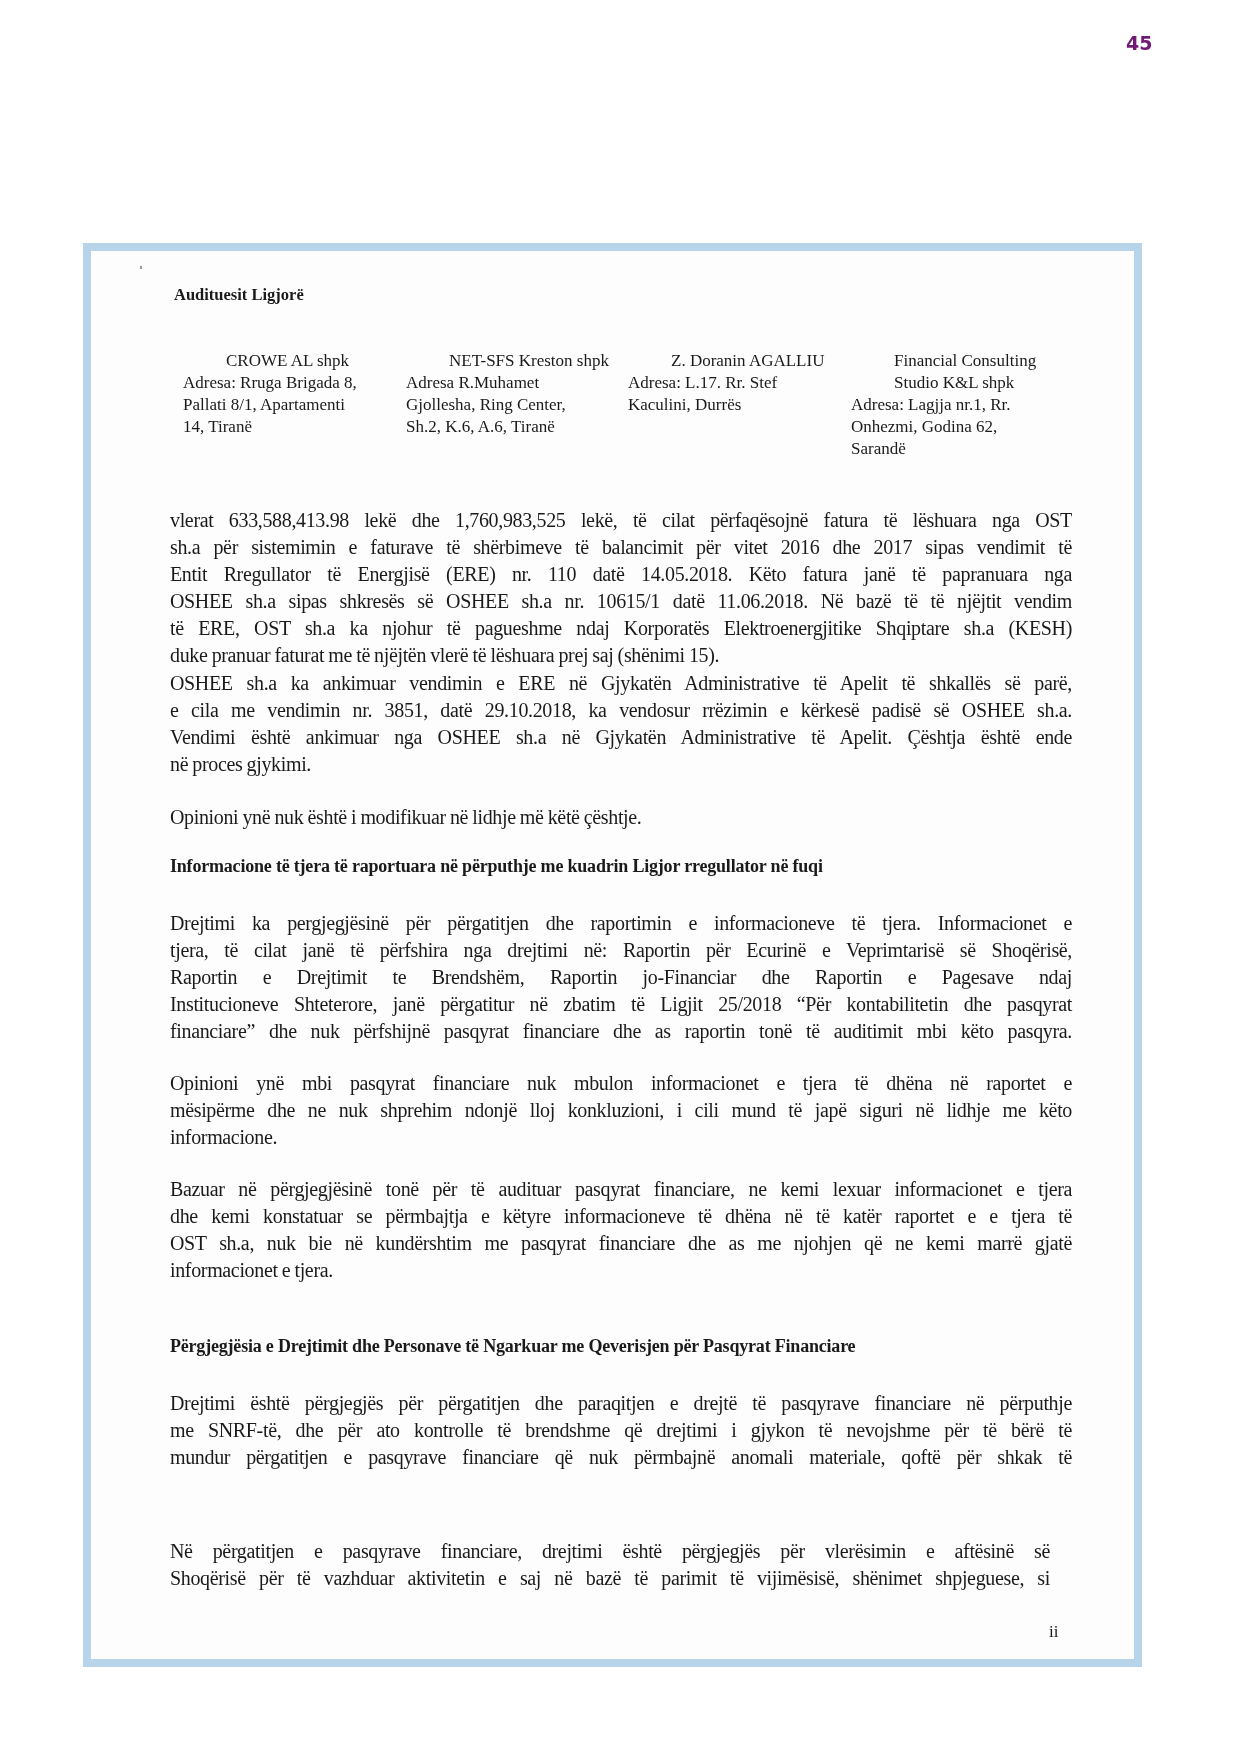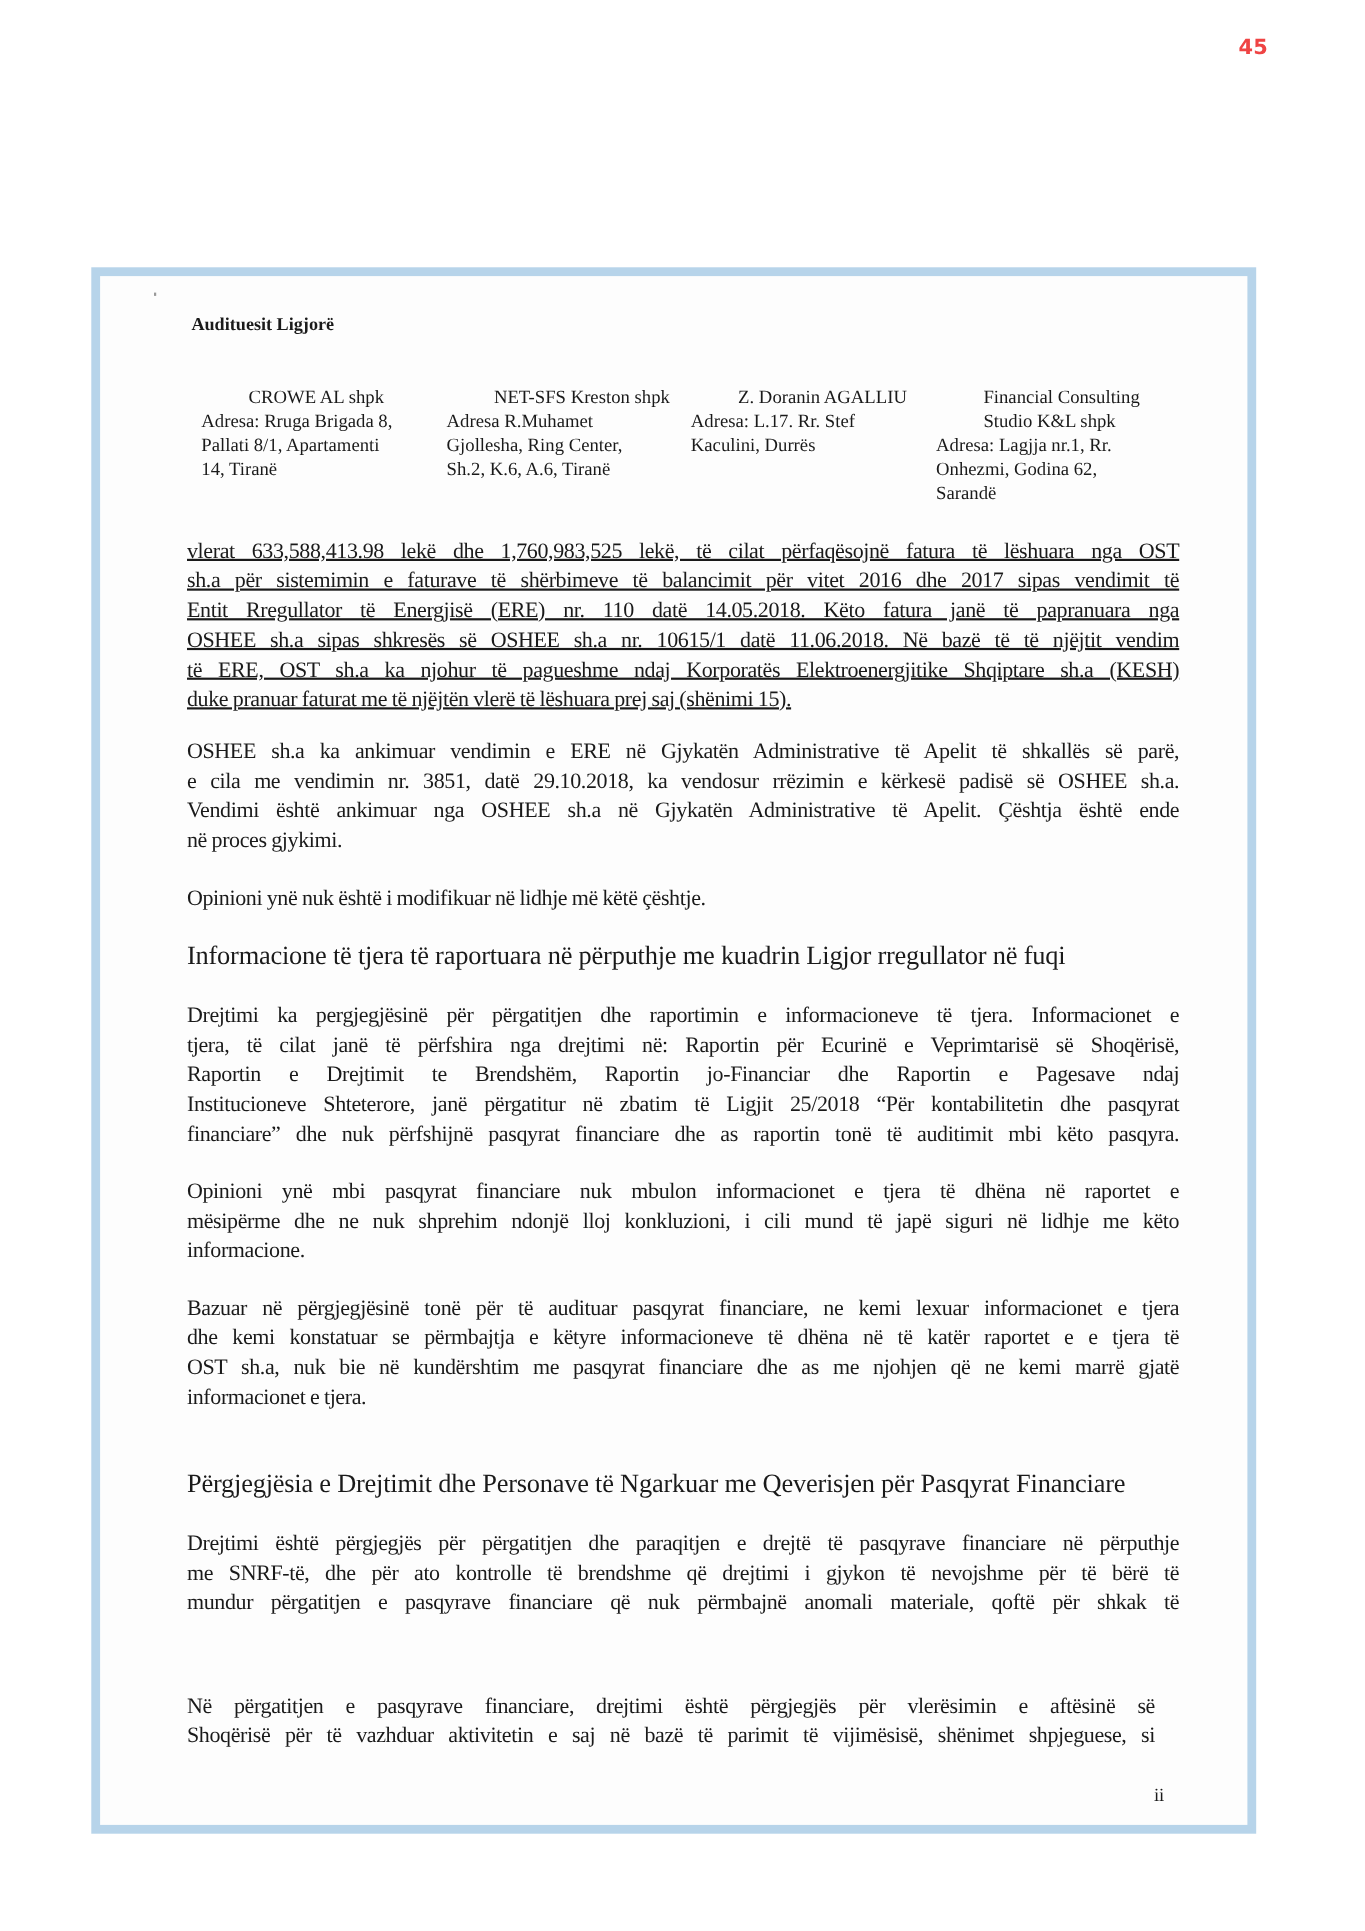--- a/index.html
+++ b/index.html
@@ -1,28 +1,28 @@
 <!DOCTYPE html>
 <html><head>
 <meta charset="utf-8">
 <style>
   html, body { margin:0; padding:0; }
   body { width:1241px; height:1755px; background:#ffffff; position:relative; overflow:hidden; }
-  .page-number { position:absolute; left:1126px; top:32px; font-family:"DejaVu Sans", sans-serif; font-weight:bold; font-size:19px; color:#ef4444; }
+  .page-number { position:absolute; left:1126px; top:32px; font-family:"DejaVu Sans", sans-serif; font-weight:bold; font-size:19px; color:#701a75; }
   .frame { position:absolute; left:83px; top:243px; width:1043px; height:1408px; border:8px solid #b7d4ea; background:#fdfdfd; }
   .scan-dot { position:absolute; left:140px; top:266px; width:2px; height:3px; background:#999; }
   .serif { font-family:"Liberation Serif", serif; color:#1a1a1a; }
   .auditors-title { position:absolute; left:174px; top:285px; font-size:16.5px; font-weight:bold;text-align:right; }
   .auditor { position:absolute; top:350px; font-size:17px; line-height:22px; width:215px; }
   .auditor .name { font-weight:normal;margin-left:43px; }
   .auditor .addr-line { display:block; }
   .block { position:absolute; left:170px; width:902px; font-size:20px; line-height:27px; text-align:justify; letter-spacing:-0.35px; word-spacing:-0.5px; }
   .block .ln { display:block; white-space:nowrap; text-align-last:justify; }
   .block .ln.last { text-align-last:left; }
-  .heading { position:absolute; left:170px; font-size:24px; font-weight:normal; white-space:nowrap; letter-spacing:-0.2px; }
+  .heading { position:absolute; left:170px; font-size:18px; font-weight:bold; white-space:nowrap; letter-spacing:-0.2px; }
   .footer-roman { position:absolute; left:1049px; top:1622px; font-size:17px; }
 </style>
 </head>
 <body>
 
 <div class="page-number">45</div>
 
 <div class="frame"></div>
 <div class="scan-dot"></div>
 
@@ -49,21 +49,21 @@
 </div>
 
 <div class="serif auditor" style="left:851px;">
   <span class="addr-line name">Financial Consulting</span>
   <span class="addr-line name">Studio K&amp;L shpk</span>
   <span class="addr-line">Adresa: Lagjja nr.1, Rr.</span>
   <span class="addr-line">Onhezmi, Godina 62,</span>
   <span class="addr-line">Sarandë</span>
 </div>
 
-<div class="serif block" style="top:488px;text-decoration:underline;">
+<div class="serif block" style="top:507px;">
   <span class="ln">vlerat 633,588,413.98 lekë dhe 1,760,983,525 lekë, të cilat përfaqësojnë fatura të lëshuara nga OST</span>
   <span class="ln">sh.a për sistemimin e faturave të shërbimeve të balancimit për vitet 2016 dhe 2017 sipas vendimit të</span>
   <span class="ln">Entit Rregullator të Energjisë (ERE) nr. 110 datë 14.05.2018. Këto fatura janë të papranuara nga</span>
   <span class="ln">OSHEE sh.a sipas shkresës së OSHEE sh.a nr. 10615/1 datë 11.06.2018.  Në bazë të të njëjtit vendim</span>
   <span class="ln">të ERE, OST sh.a ka njohur të pagueshme ndaj Korporatës Elektroenergjitike Shqiptare sh.a (KESH)</span>
   <span class="ln last">duke pranuar faturat me të njëjtën vlerë të lëshuara prej saj (shënimi 15).</span>
 </div>
 
 <div class="serif block" style="top:670px;">
   <span class="ln">OSHEE sh.a ka ankimuar vendimin e ERE në Gjykatën Administrative të Apelit të shkallës së parë,</span>

